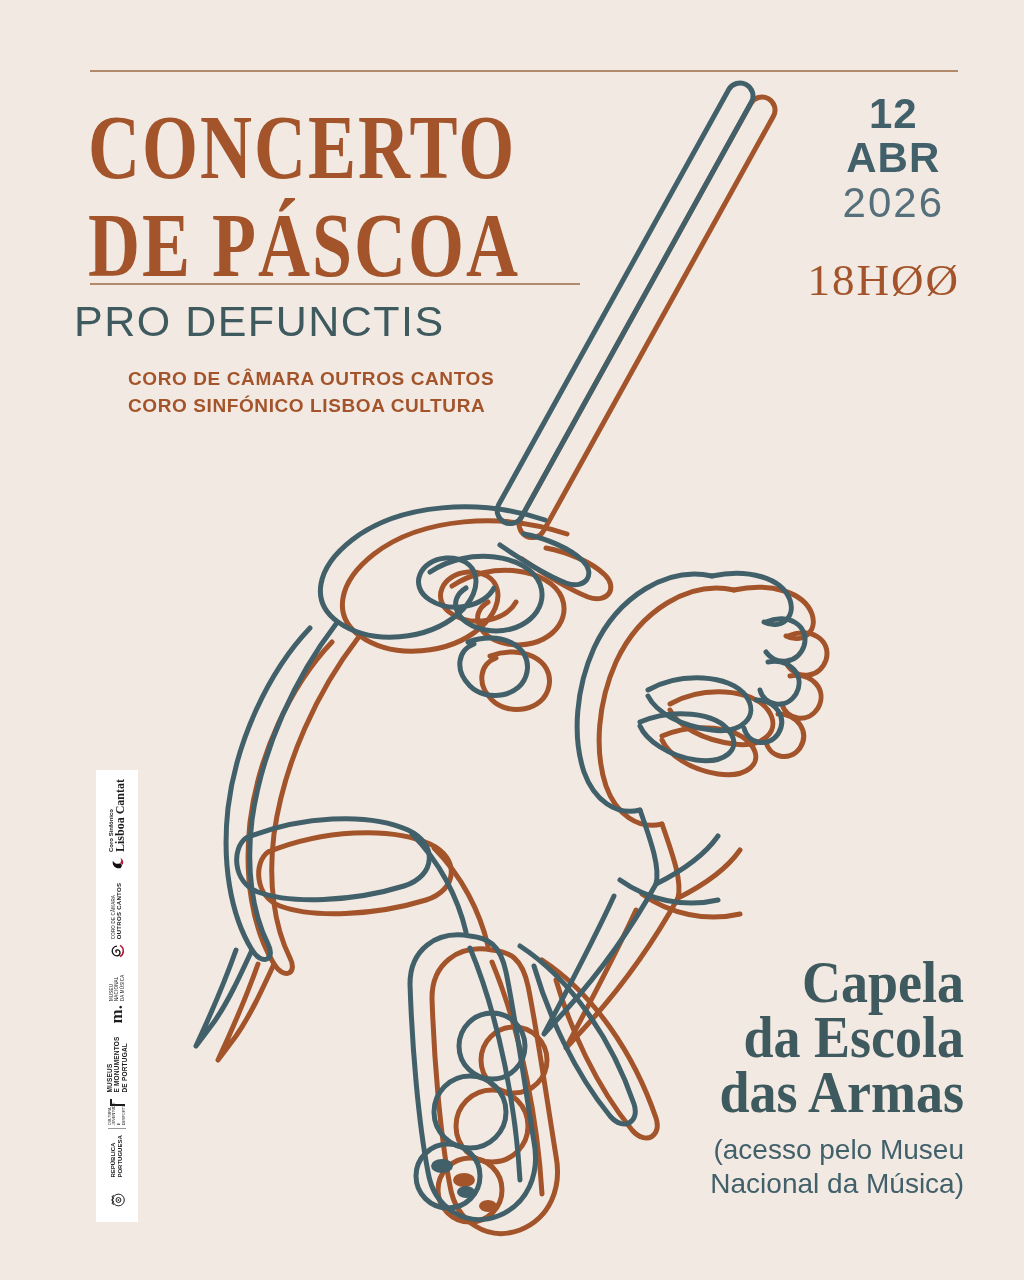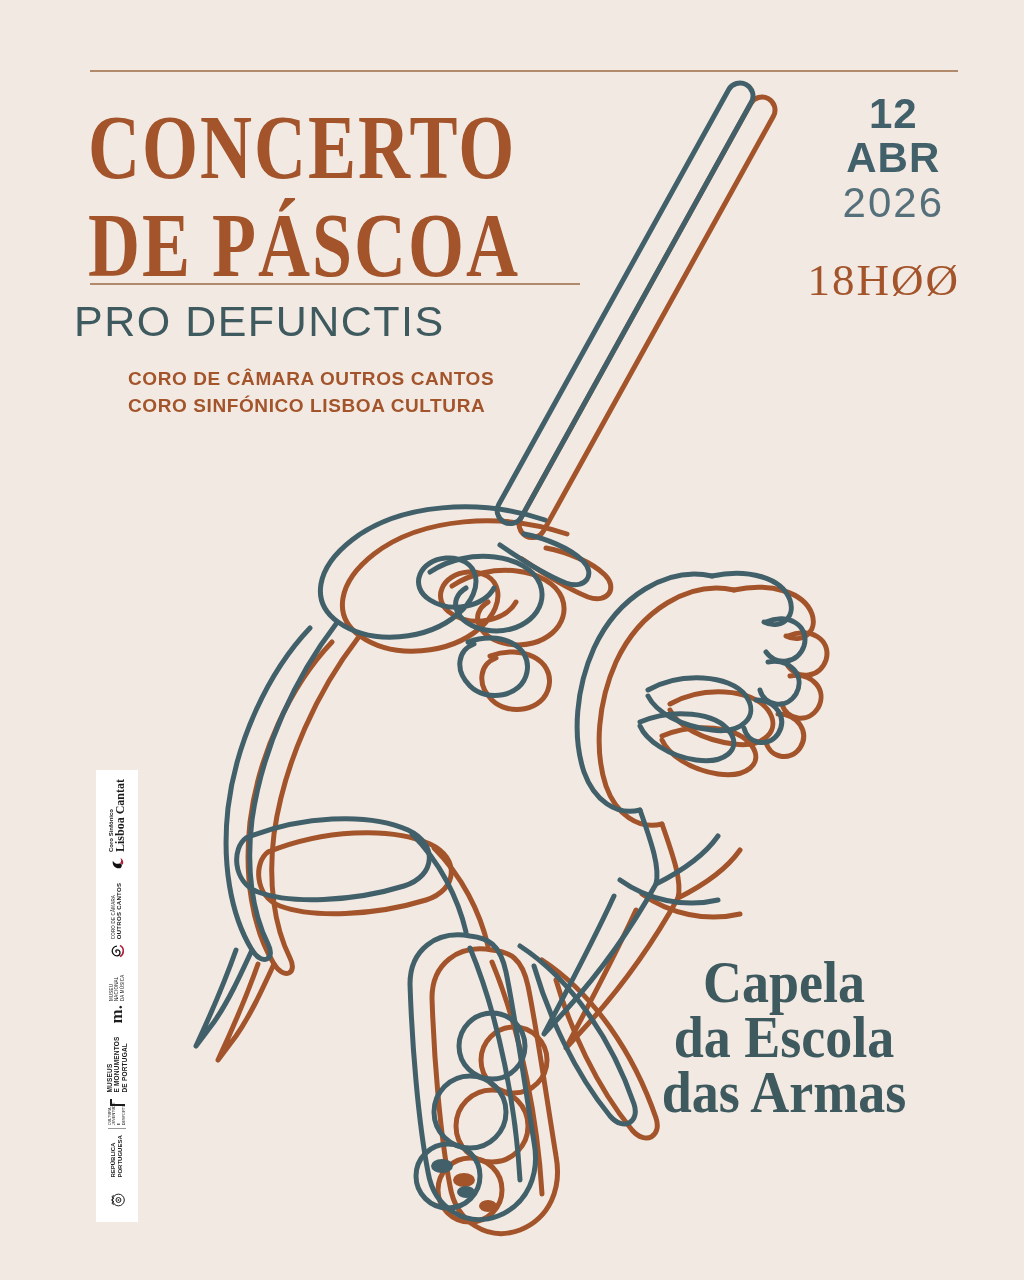--- a/index.html
+++ b/index.html
@@ -26,21 +26,21 @@
   .performers{position:absolute;left:92px;top:365px;color:var(--rust);font-size:19px;font-weight:700;letter-spacing:.6px;line-height:27px;margin-left:36px;}
 
   
   .dateblock{position:absolute;right:80px;top:92px;text-align:center;color:var(--teal);margin-left:28px;}
   .dateblock .day,.dateblock .month{font-size:42px;font-weight:700;line-height:44px;letter-spacing:1px;}
   .dateblock .year{font-size:42px;font-weight:400;line-height:46px;letter-spacing:2px;color:#55707a;}
   .time{position:absolute;right:64px;top:222px;color:var(--rust);font-family:"Liberation Serif",serif;
         font-weight:400;font-size:45px;letter-spacing:2px;margin-top:32px;}
 
   
-  .venue{position:absolute;right:60px;top:952px;width:360px;text-align:center;color:var(--teal-deep);}
+  .venue{position:absolute;right:60px;top:952px;width:360px;text-align:right;color:var(--teal-deep);}
   .venue .vline{font-family:"Liberation Serif",serif;font-size:54px;font-weight:700;line-height:55px;transform:scaleY(1.1);transform-origin:center top;}
   .venue .note{margin-top:16px;font-size:28px;font-weight:400;line-height:34px;color:var(--teal);}
 
   
   .art-svg{position:absolute;inset:0;pointer-events:none;}
   .art-rust{color:var(--rust);}
   .art-teal{color:var(--teal);}
 
   
   .strip{position:absolute;left:96px;top:770px;width:42px;height:452px;background:var(--strip-bg);
@@ -139,20 +139,24 @@
     <div class="day">12</div>
     <div class="month">ABR</div>
     <div class="year">2026</div>
   </div>
   <div class="time">18HØØ</div>
 
   <div class="venue">
     <div class="vline">Capela</div>
     <div class="vline">da Escola</div>
     <div class="vline">das Armas</div>
+    <div class="note">
+      <div>(acesso pelo Museu</div>
+      <div>Nacional da Música)</div>
+    </div>
   </div>
 
   <div class="strip">
 
     <div class="strip-item" style="height:110px">
       <div class="rot" style="width:110px">
         <svg width="15" height="15" viewBox="0 0 16 16">
           <path d="M3,11 C2,6 6,2 11,3 C8,5 7,7 8,10 C8.6,11.6 7,13 5.5,12.6 C4.3,12.3 3.3,12 3,11 Z" fill="#111"></path>
           <path d="M8,10 C9,12 12,12.6 14,11 C13,14 9,15 6.8,13.4 C7.8,12.6 8.2,11.4 8,10 Z" fill="var(--logo-red)"></path>
         </svg>

